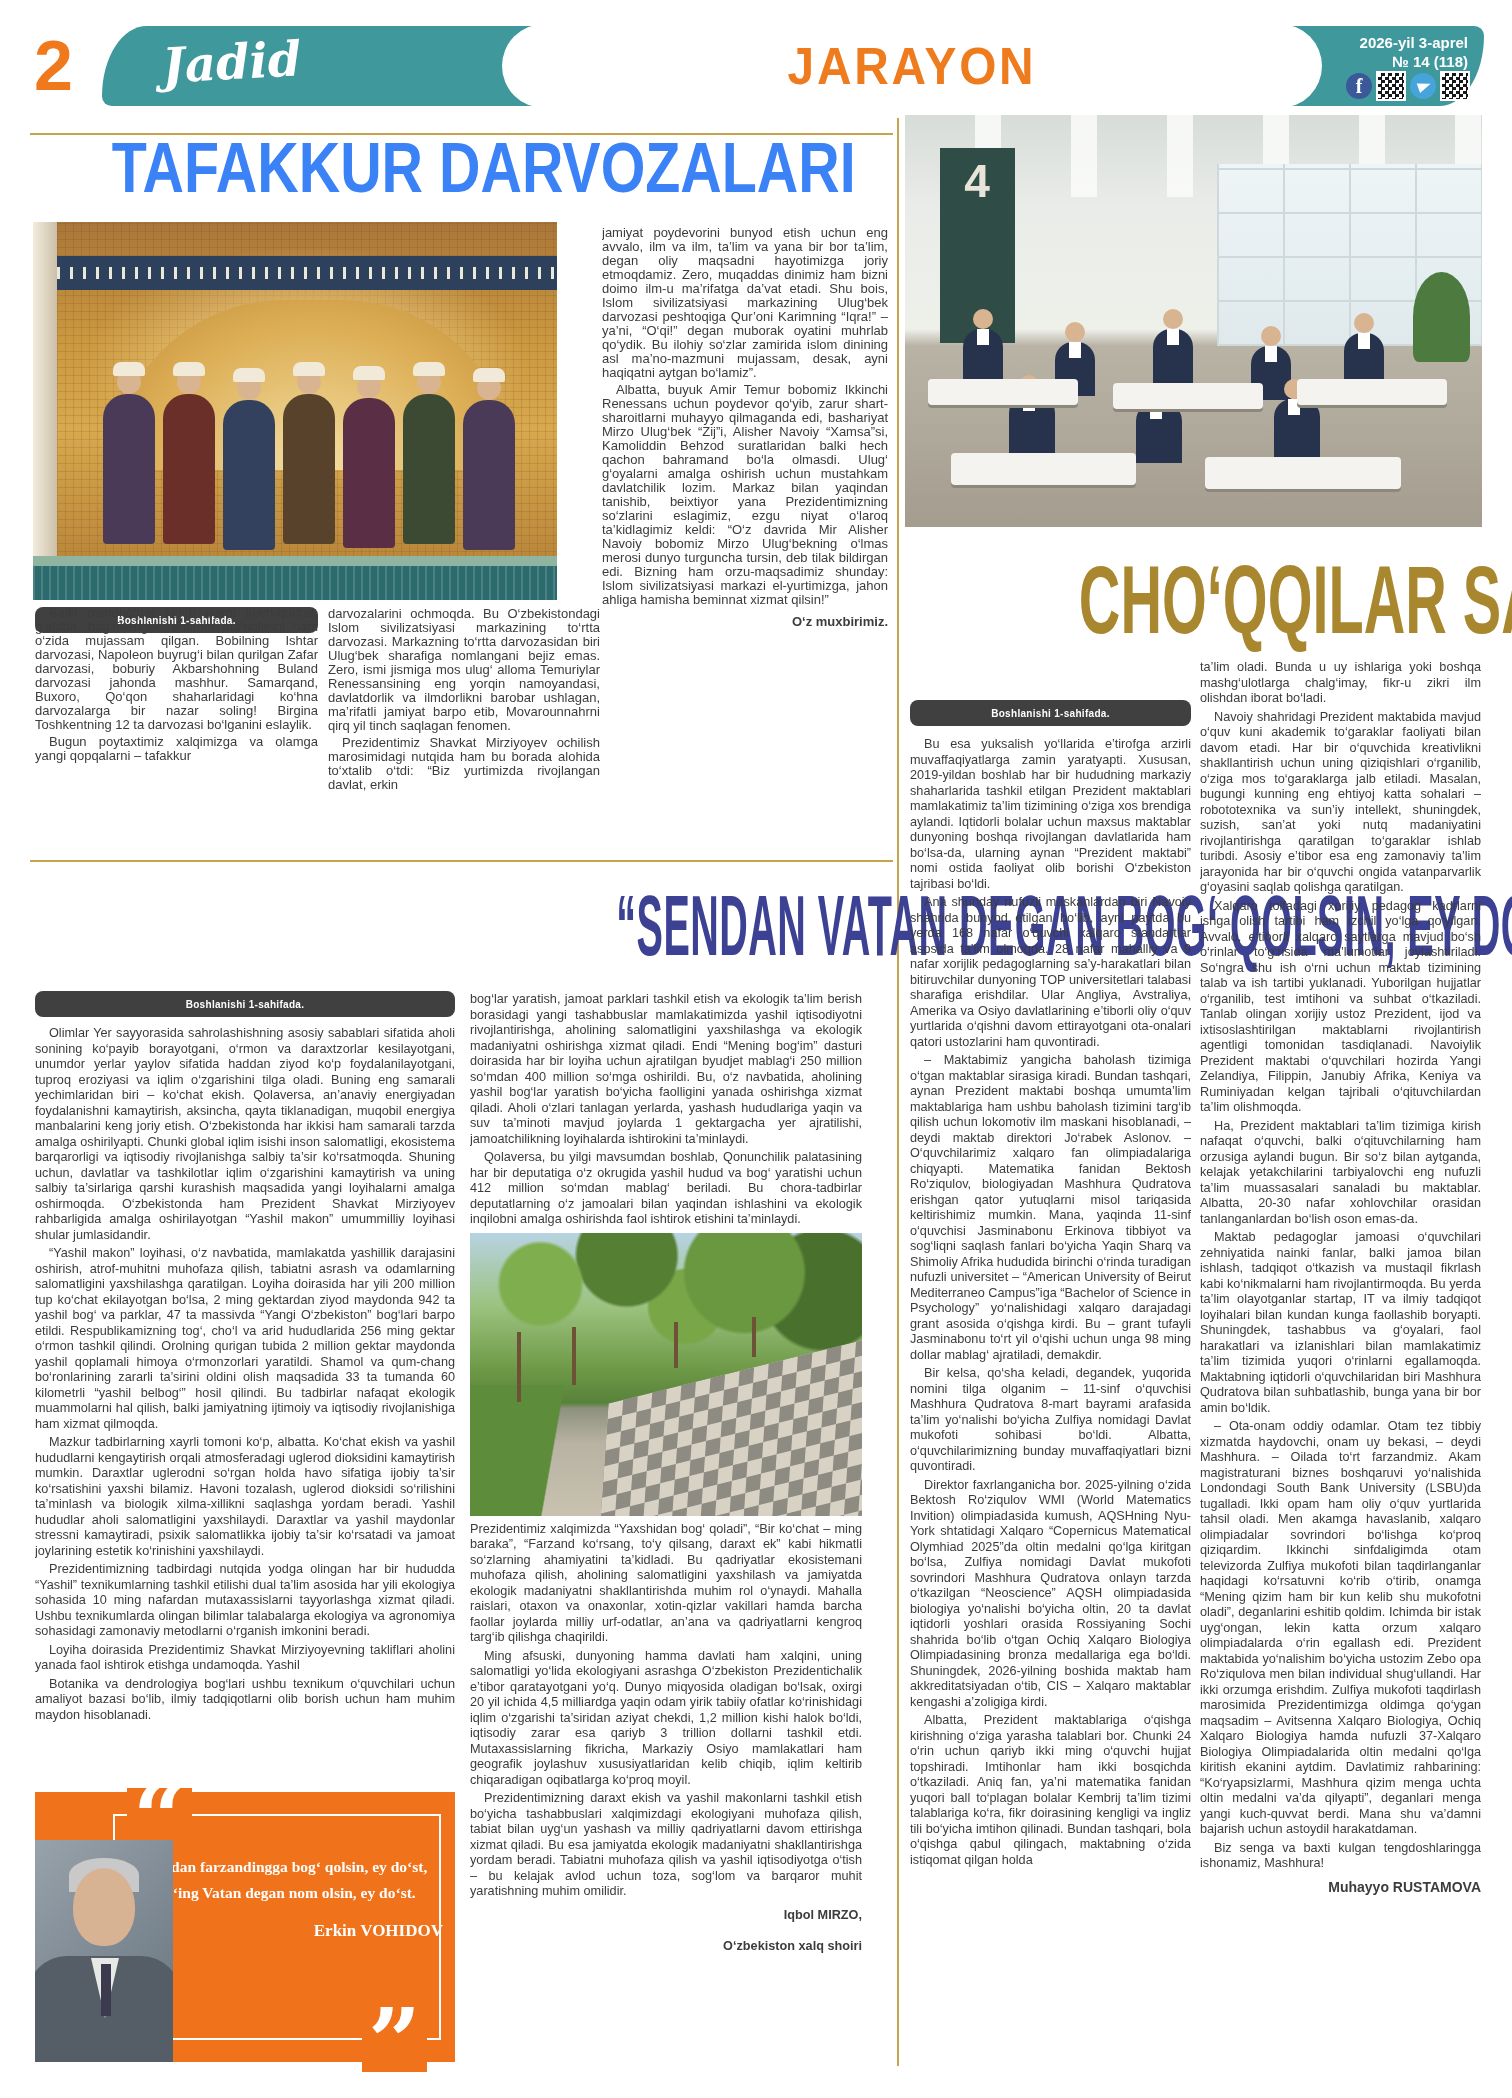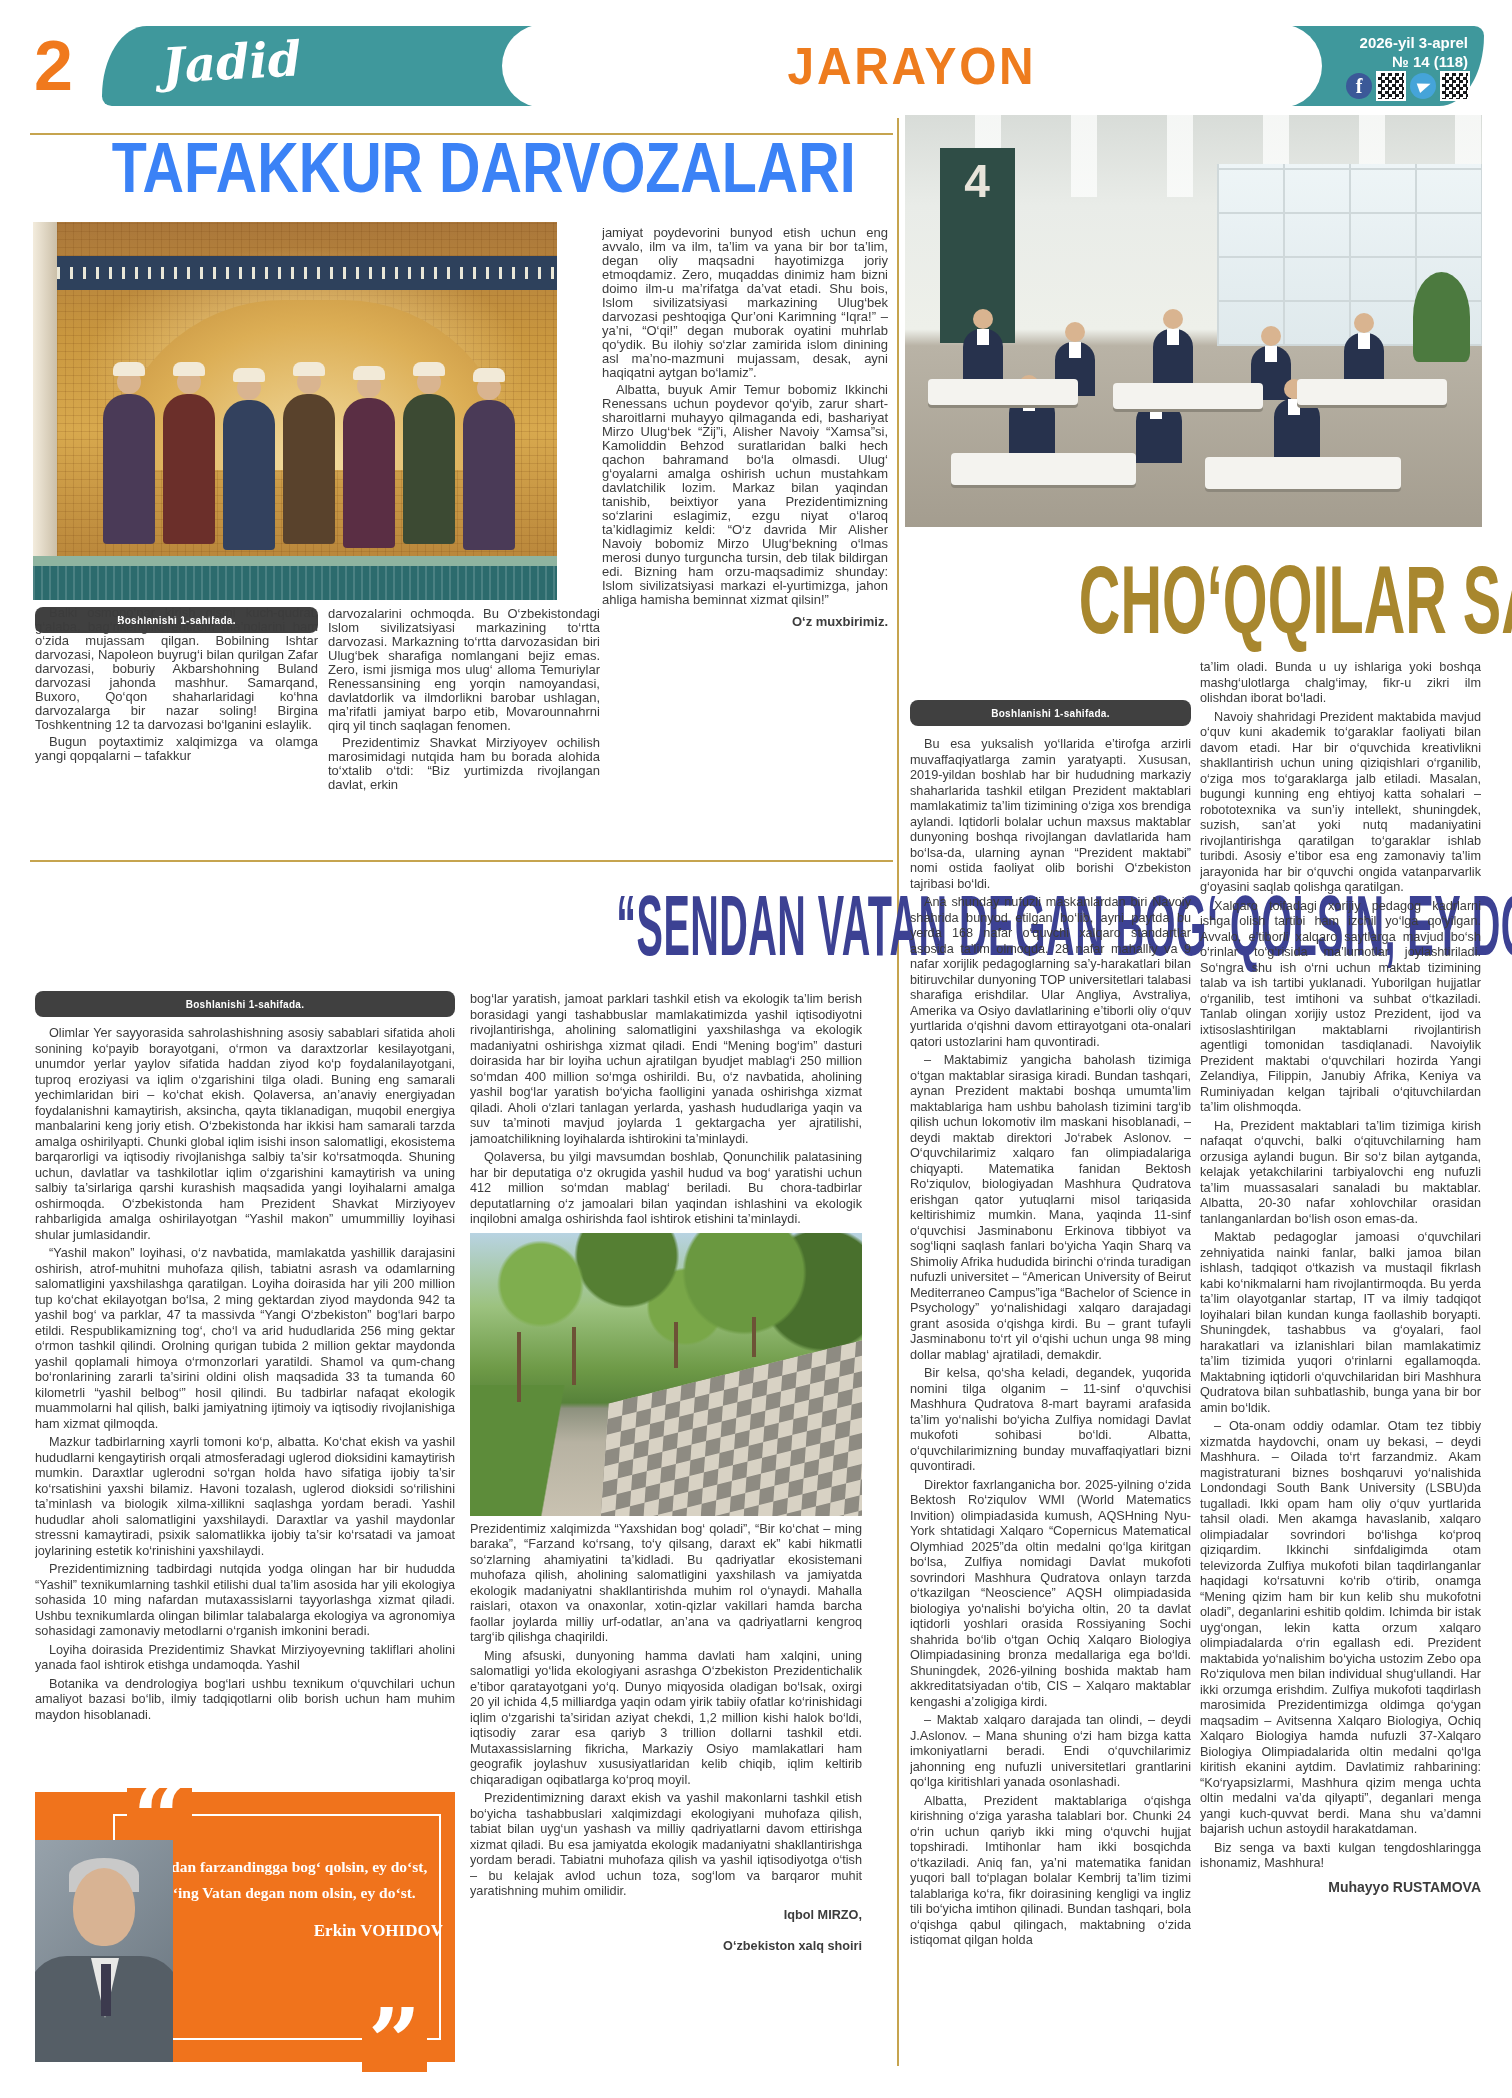--- a/index.html
+++ b/index.html
@@ -256,21 +256,20 @@
 </div>
 
 <div class="abs banner" style="left:910px;top:700px;width:281px;">Boshlanishi 1-sahifada.</div>
 
 <div class="abs col2x" style="left:910px;top:737px;width:281px;height:1332px;">
   <p>Bu esa yuksalish yo‘llarida e’tirofga arzirli muvaffaqiyatlarga zamin yaratyapti. Xususan, 2019-yildan boshlab har bir hududning markaziy shaharlarida tashkil etilgan Prezident maktablari mamlakatimiz ta’lim tizimining o‘ziga xos brendiga aylandi. Iqtidorli bolalar uchun maxsus maktablar dunyoning boshqa rivojlangan davlatlarida ham bo‘lsa-da, ularning aynan “Prezident maktabi” nomi ostida faoliyat olib borishi O‘zbekiston tajribasi bo‘ldi.</p>
   <p>Ana shunday nufuzli maskanlardan biri Navoiy shahrida bunyod etilgan bo‘lib, ayni paytda bu yerda 168 nafar o‘quvchi xalqaro standartlar asosida ta’lim olmoqda. 28 nafar mahalliy va 9 nafar xorijlik pedagoglarning sa’y-harakatlari bilan bitiruvchilar dunyoning TOP universitetlari talabasi sharafiga erishdilar. Ular Angliya, Avstraliya, Amerika va Osiyo davlatlarining e’tiborli oliy o‘quv yurtlarida o‘qishni davom ettirayotgani ota-onalari qatori ustozlarini ham quvontiradi.</p>
   <p>– Maktabimiz yangicha baholash tizimiga o‘tgan maktablar sirasiga kiradi. Bundan tashqari, aynan Prezident maktabi boshqa umumta’lim maktablariga ham ushbu baholash tizimini targ‘ib qilish uchun lokomotiv ilm maskani hisoblanadi, – deydi maktab direktori Jo‘rabek Aslonov. – O‘quvchilarimiz xalqaro fan olimpiadalariga chiqyapti. Matematika fanidan Bektosh Ro‘ziqulov, biologiyadan Mashhura Qudratova erishgan qator yutuqlarni misol tariqasida keltirishimiz mumkin. Mana, yaqinda 11-sinf o‘quvchisi Jasminabonu Erkinova tibbiyot va sog‘liqni saqlash fanlari bo‘yicha Yaqin Sharq va Shimoliy Afrika hududida birinchi o‘rinda turadigan nufuzli universitet – “American University of Beirut Mediterraneo Campus”iga “Bachelor of Science in Psychology” yo‘nalishidagi xalqaro darajadagi grant asosida o‘qishga kirdi. Bu – grant tufayli Jasminabonu to‘rt yil o‘qishi uchun unga 98 ming dollar mablag‘ ajratiladi, demakdir.</p>
   <p>Bir kelsa, qo‘sha keladi, degandek, yuqorida nomini tilga olganim – 11-sinf o‘quvchisi Mashhura Qudratova 8-mart bayrami arafasida ta’lim yo‘nalishi bo‘yicha Zulfiya nomidagi Davlat mukofoti sohibasi bo‘ldi. Albatta, o‘quvchilarimizning bunday muvaffaqiyatlari bizni quvontiradi.</p>
   <p>Direktor faxrlanganicha bor. 2025-yilning o‘zida Bektosh Ro‘ziqulov WMI (World Matematics Invition) olimpiadasida kumush, AQSHning Nyu-York shtatidagi Xalqaro “Copernicus Matematical Olymhiad 2025”da oltin medalni qo‘lga kiritgan bo‘lsa, Zulfiya nomidagi Davlat mukofoti sovrindori Mashhura Qudratova onlayn tarzda o‘tkazilgan “Neoscience” AQSH olimpiadasida biologiya yo‘nalishi bo‘yicha oltin, 20 ta davlat iqtidorli yoshlari orasida Rossiyaning Sochi shahrida bo‘lib o‘tgan Ochiq Xalqaro Biologiya Olimpiadasining bronza medallariga ega bo‘ldi. Shuningdek, 2026-yilning boshida maktab ham akkreditatsiyadan o‘tib, CIS – Xalqaro maktablar kengashi a’zoligiga kirdi.</p>
-  <p>– Maktab xalqaro darajada tan olindi, – deydi J.Aslonov. – Mana shuning o‘zi ham bizga katta imkoniyatlarni beradi. Endi o‘quvchilarimiz jahonning eng nufuzli universitetlari grantlarini qo‘lga kiritishlari yanada osonlashadi.</p>
   <p>Albatta, Prezident maktablariga o‘qishga kirishning o‘ziga yarasha talablari bor. Chunki 24 o‘rin uchun qariyb ikki ming o‘quvchi hujjat topshiradi. Imtihonlar ham ikki bosqichda o‘tkaziladi. Aniq fan, ya’ni matematika fanidan yuqori ball to‘plagan bolalar Kembrij ta’lim tizimi talablariga ko‘ra, fikr doirasining kengligi va ingliz tili bo‘yicha imtihon qilinadi. Bundan tashqari, bola o‘qishga qabul qilingach, maktabning o‘zida istiqomat qilgan holda</p>
 </div>
 
 <div class="abs col2x" style="left:1200px;top:660px;width:281px;height:1406px;">
   <p class="ni">ta’lim oladi. Bunda u uy ishlariga yoki boshqa mashg‘ulotlarga chalg‘imay, fikr-u zikri ilm olishdan iborat bo‘ladi.</p>
   <p>Navoiy shahridagi Prezident maktabida mavjud o‘quv kuni akademik to‘garaklar faoliyati bilan davom etadi. Har bir o‘quvchida kreativlikni shakllantirish uchun uning qiziqishlari o‘rganilib, o‘ziga mos to‘garaklarga jalb etiladi. Masalan, bugungi kunning eng ehtiyoj katta sohalari – robototexnika va sun’iy intellekt, shuningdek, suzish, san’at yoki nutq madaniyatini rivojlantirishga qaratilgan to‘garaklar ishlab turibdi. Asosiy e’tibor esa eng zamonaviy ta’lim jarayonida har bir o‘quvchi ongida vatanparvarlik g‘oyasini saqlab qolishga qaratilgan.</p>
   <p>Xalqaro toifadagi xorijiy pedagog kadrlarni ishga olish tartibi ham izchil yo‘lga qo‘yilgan. Avvalo, e’tiborli xalqaro saytlarga mavjud bo‘sh o‘rinlar to‘g‘risida ma’lumotlar joylashtiriladi. So‘ngra shu ish o‘rni uchun maktab tizimining talab va ish tartibi yuklanadi. Yuborilgan hujjatlar o‘rganilib, test imtihoni va suhbat o‘tkaziladi. Tanlab olingan xorijiy ustoz Prezident, ijod va ixtisoslashtirilgan maktablarni rivojlantirish agentligi tomonidan tasdiqlanadi. Navoiylik Prezident maktabi o‘quvchilari hozirda Yangi Zelandiya, Filippin, Janubiy Afrika, Keniya va Ruminiyadan kelgan tajribali o‘qituvchilardan ta’lim olishmoqda.</p>
   <p>Ha, Prezident maktablari ta’lim tizimiga kirish nafaqat o‘quvchi, balki o‘qituvchilarning ham orzusiga aylandi bugun. Bir so‘z bilan aytganda, kelajak yetakchilarini tarbiyalovchi eng nufuzli ta’lim muassasalari sanaladi bu maktablar. Albatta, 20-30 nafar xohlovchilar orasidan tanlanganlardan bo‘lish oson emas-da.</p>
   <p>Maktab pedagoglar jamoasi o‘quvchilari zehniyatida nainki fanlar, balki jamoa bilan ishlash, tadqiqot o‘tkazish va mustaqil fikrlash kabi ko‘nikmalarni ham rivojlantirmoqda. Bu yerda ta’lim olayotganlar startap, IT va ilmiy tadqiqot loyihalari bilan kundan kunga faollashib boryapti. Shuningdek, tashabbus va g‘oyalari, faol harakatlari va izlanishlari bilan mamlakatimiz ta’lim tizimida yuqori o‘rinlarni egallamoqda. Maktabning iqtidorli o‘quvchilaridan biri Mashhura Qudratova bilan suhbatlashib, bunga yana bir bor amin bo‘ldik.</p>
   <p>– Ota-onam oddiy odamlar. Otam tez tibbiy xizmatda haydovchi, onam uy bekasi, – deydi Mashhura. – Oilada to‘rt farzandmiz. Akam magistraturani biznes boshqaruvi yo‘nalishida Londondagi South Bank University (LSBU)da tugalladi. Ikki opam ham oliy o‘quv yurtlarida tahsil oladi. Men akamga havaslanib, xalqaro olimpiadalar sovrindori bo‘lishga ko‘proq qiziqardim. Ikkinchi sinfdaligimda otam televizorda Zulfiya mukofoti bilan taqdirlanganlar haqidagi ko‘rsatuvni ko‘rib o‘tirib, onamga “Mening qizim ham bir kun kelib shu mukofotni oladi”, deganlarini eshitib qoldim. Ichimda bir istak uyg‘ongan, lekin katta orzum xalqaro olimpiadalarda o‘rin egallash edi. Prezident maktabida yo‘nalishim bo‘yicha ustozim Zebo opa Ro‘ziqulova men bilan individual shug‘ullandi. Har ikki orzumga erishdim. Zulfiya mukofoti taqdirlash marosimida Prezidentimizga oldimga qo‘ygan maqsadim – Avitsenna Xalqaro Biologiya, Ochiq Xalqaro Biologiya hamda nufuzli 37-Xalqaro Biologiya Olimpiadalarida oltin medalni qo‘lga kiritish ekanini aytdim. Davlatimiz rahbarining: “Ko‘ryapsizlarmi, Mashhura qizim menga uchta oltin medalni va’da qilyapti”, deganlari menga yangi kuch-quvvat berdi. Mana shu va’damni bajarish uchun astoydil harakatdaman.</p>

